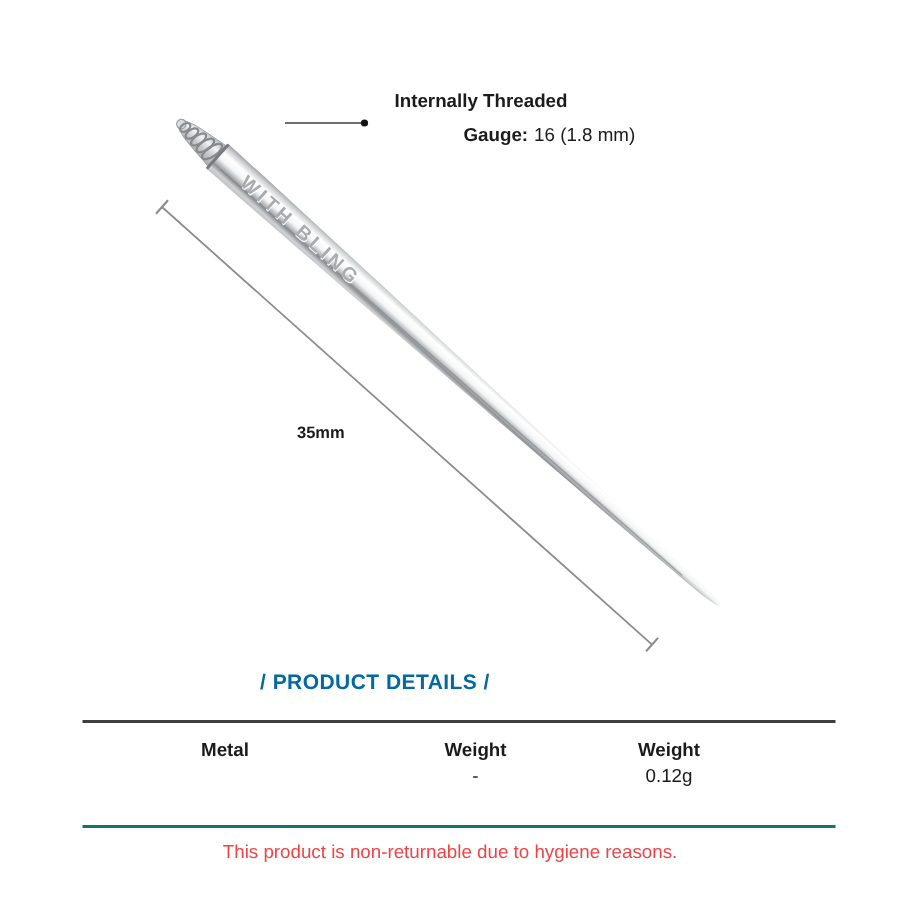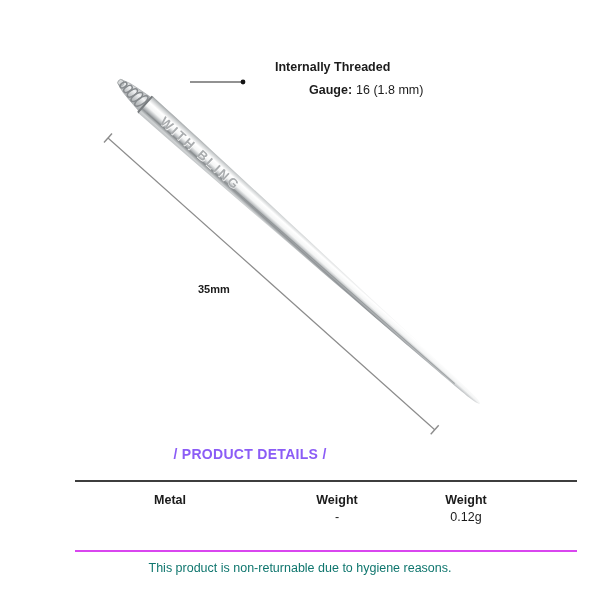--- a/index.html
+++ b/index.html
@@ -2,35 +2,35 @@
 <html><head>
 <meta charset="utf-8">
 <style>
   html,body{margin:0;padding:0;background:#fff;}
   .canvas{
     position:relative;width:600px;height:600px;background:#ffffff;overflow:hidden;
     font-family:"Liberation Sans", sans-serif;color:#1b1b1b;
   }
   .stage-svg{position:absolute;left:0;top:0;}
   .annotation-block{position:absolute;left:263px;top:60px;font-size:12.5px;line-height:15px;}
-  .annotation-title{font-weight:700;margin-left:12px;}
+  .annotation-title{font-weight:700;}
   .annotation-gauge{margin-top:8px;}
   .annotation-gauge .lbl{font-weight:700;margin-left:46px;}
   .annotation-gauge .val{margin-left:4px;font-weight:400;}
   .dim-label{position:absolute;left:198px;top:283px;font-size:11px;font-weight:700;}
   .section-header{position:absolute;left:0;top:446px;width:500px;text-align:center;
-    font-size:14px;font-weight:700;letter-spacing:0.3px;color:#8b5cf6;}
+    font-size:14px;font-weight:700;letter-spacing:0.3px;color:#0369a1;}
   .details-table{position:absolute;left:55px;top:480px;width:502px;height:68px;
-    border-top:2px solid #3e3e3e;border-bottom:2px solid #d946ef;margin-left:20px;}
+    border-top:2px solid #3e3e3e;border-bottom:2px solid #0f766e;}
   .cell{position:absolute;transform:translateX(-50%);white-space:nowrap;font-size:12.5px;}
   .cell.hdr{top:11px;font-weight:700;}
   .cell.val{top:28px;font-weight:400;}
   .c1{left:95px;} .c2{left:262px;} .c3{left:391px;}
   .footer-note{position:absolute;left:0;top:561px;width:600px;text-align:center;
-    font-size:12.5px;color:#0f766e;}
+    font-size:12.5px;color:#ef4444;}
   .coil{fill:none;stroke:#878b8e;stroke-width:1.5;}
 </style>
 </head>
 <body>
 
 <div class="canvas">
 
   <svg class="stage-svg" width="600" height="600" viewBox="0 0 600 600">
     <defs>
       <linearGradient id="barrelGrad" x1="0" y1="-11" x2="0" y2="11" gradientUnits="userSpaceOnUse">

